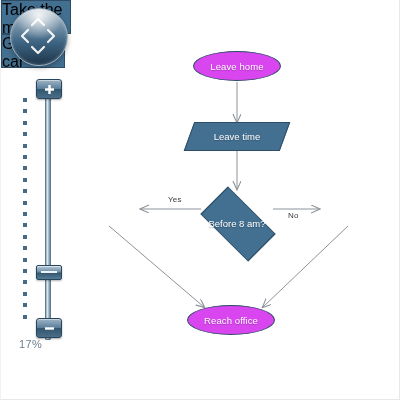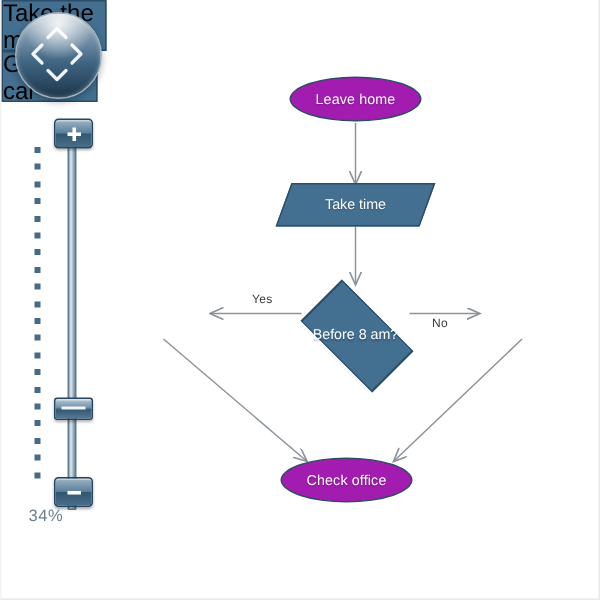--- a/index.html
+++ b/index.html
@@ -37,21 +37,21 @@
     font-size: 9.5px;
     line-height: 11px;
     text-align: center;
     display: flex;
     align-items: center;
     justify-content: center;
     letter-spacing: .1px;
     text-shadow: 0 1px 1px rgba(0,0,0,.25);
   }
   .n-ellipse {
-    background: #a21caf;
+    background: #d946ef;
     border: 1px solid #2d4d66;
     border-radius: 50%;
   }
   .n-rect {
     background: #436f90;
     border: 1px solid #2d4d66;
   }
   .n-para-wrap {
     position: absolute;
   }
@@ -203,38 +203,38 @@
         <line x1="347" y1="226" x2="262" y2="307"></line>
       </g>
     </svg>
 
     <div class="node n-ellipse" style="left:192px; top:51px; width:88px; height:30px;">
       <span>Leave home</span>
     </div>
 
     <div class="n-para-wrap" style="left:188px; top:122px; width:96px; height:29px;">
       <div class="n-para-shape"></div>
-      <div class="n-para-label">Take time</div>
+      <div class="n-para-label">Leave time</div>
     </div>
 
     <div class="n-diamond-wrap" style="left:200px; top:197px; width:72px; height:52px;">
       <div class="n-diamond-shape"></div>
       <div class="n-diamond-label">Before 8 am?</div>
     </div>
 
     <div class="n-rect" style="left:73px; top:193px; width:68px; height:32px;">
       <span>Take the metro</span>
     </div>
 
     <div class="n-rect" style="left:318px; top:193px; width:62px; height:32px;">
       <span>Get the car</span>
     </div>
 
     <div class="node n-ellipse" style="left:186px; top:305px; width:88px; height:30px;">
-      <span>Check office</span>
+      <span>Reach office</span>
     </div>
 
     <div class="edge-label" style="left:167px; top:195px;">Yes</div>
     <div class="edge-label" style="left:287px; top:195px;margin-top:16px;">No</div>
   </div>
 
   <div id="pan-control">
     <svg width="54" height="54" viewBox="0 0 54 54">
       <g fill="none" stroke="#ffffff" stroke-width="2.2" stroke-linecap="round" stroke-linejoin="round" opacity="0.92">
         <polyline points="21,16 27,10 33,16"></polyline>
@@ -286,14 +286,14 @@
 
     <div class="sq-btn" style="left:21px; top:240px;">
       <span class="glyph">
         <svg width="11" height="11" viewBox="0 0 11 11">
           <rect x="1" y="4.3" width="9" height="2.4" fill="#ffffff"></rect>
         </svg>
       </span>
     </div>
   </div>
 
-  <div id="zoom-label">34%</div>
+  <div id="zoom-label">17%</div>
 </div>
 
 </body></html>

